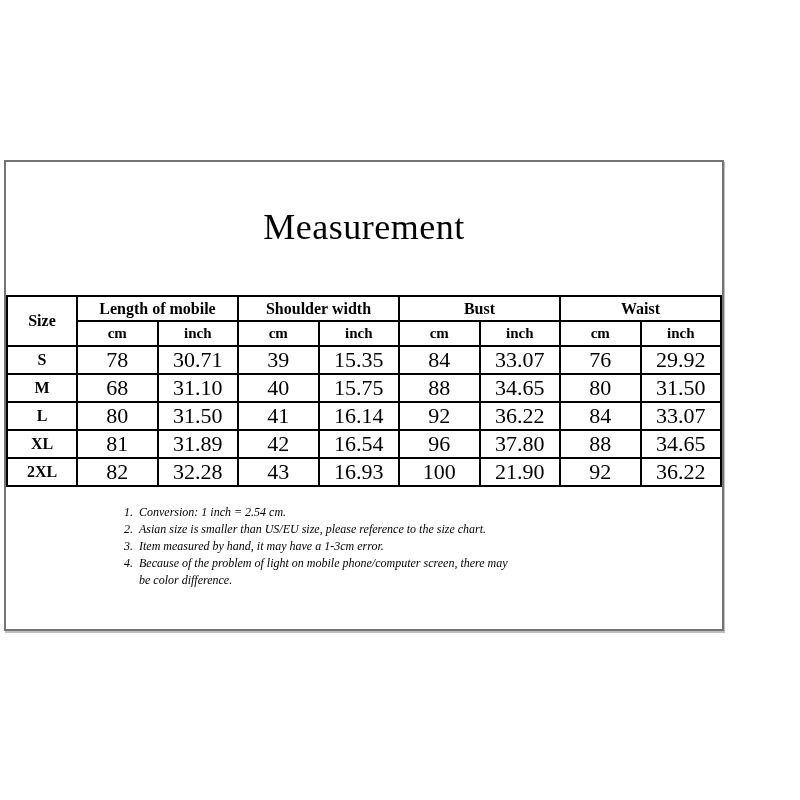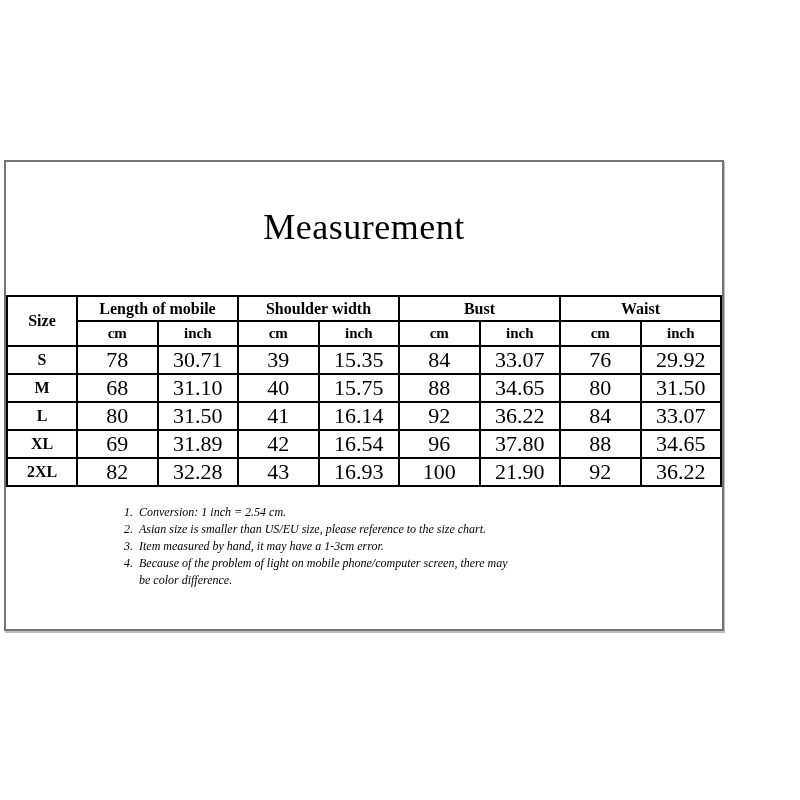--- a/index.html
+++ b/index.html
@@ -159,21 +159,21 @@
         <td class="val">31.50</td>
         <td class="val">41</td>
         <td class="val">16.14</td>
         <td class="val">92</td>
         <td class="val">36.22</td>
         <td class="val">84</td>
         <td class="val">33.07</td>
       </tr>
       <tr>
         <th class="row-h">XL</th>
-        <td class="val">69</td>
+        <td class="val">81</td>
         <td class="val">31.89</td>
         <td class="val">42</td>
         <td class="val">16.54</td>
         <td class="val">96</td>
         <td class="val">37.80</td>
         <td class="val">88</td>
         <td class="val">34.65</td>
       </tr>
       <tr>
         <th class="row-h">2XL</th>

